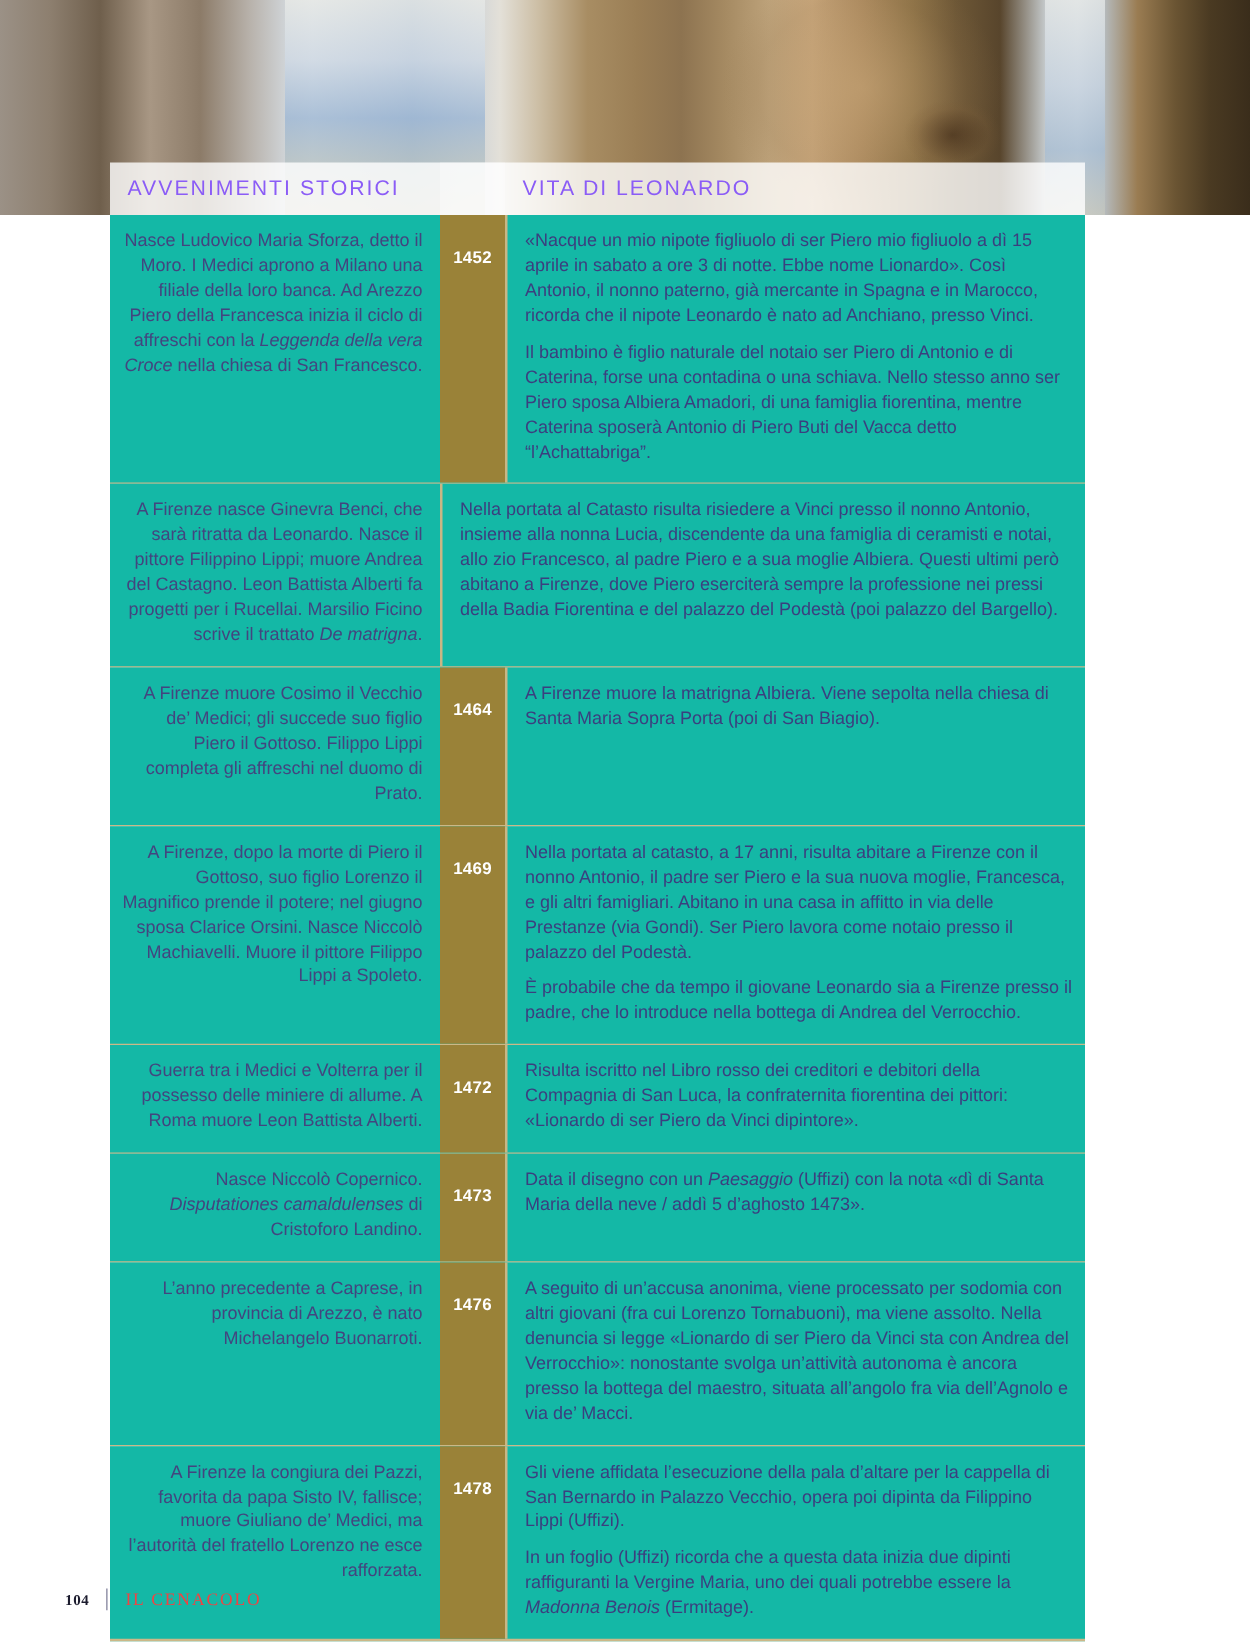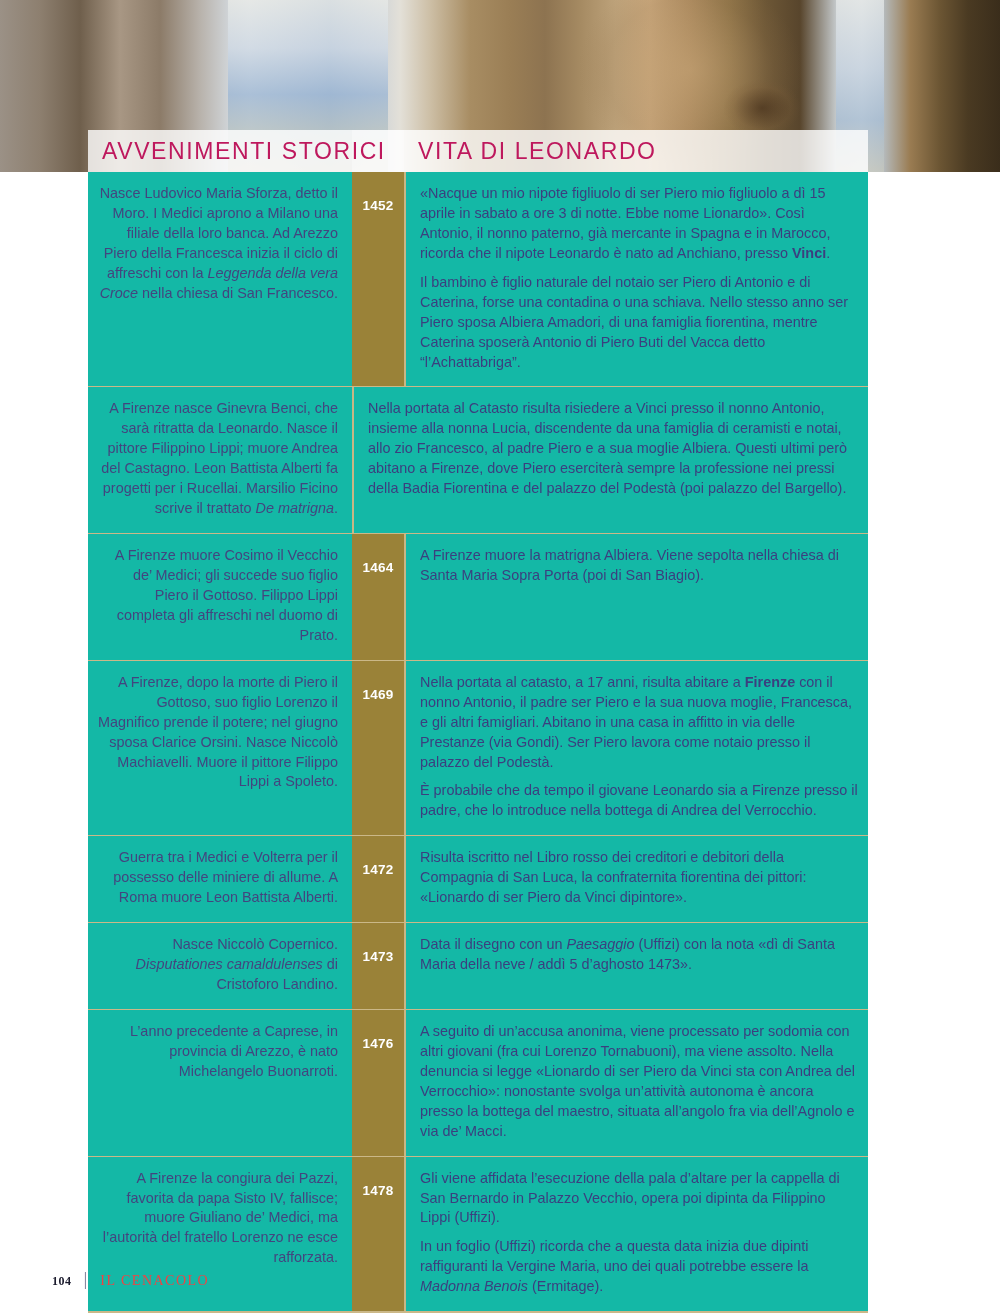--- a/index.html
+++ b/index.html
@@ -61,22 +61,22 @@
   .head-band {
     position:absolute; left:88px; top:130px; width:780px; height:42px;
     background:rgba(255,255,255,0.80);
   }
   .head-band .gap {
     position:absolute; left:264px; top:0; width:52px; height:42px;
     background:rgba(255,255,255,0.35);
   }
   .col-head {
     position:absolute; top:0; height:42px; line-height:42px;
-    color:#be185d;
-    font-size:23px; font-weight:400; letter-spacing:1.6px;
+    color:#8b5cf6;
+    font-size:17px; font-weight:400; letter-spacing:1.6px;
   }
   .col-head.left  { left:14px; }
   .col-head.right { left:330px;text-align:center; }
 
   
   .table {
     position:absolute; left:88px; top:172px; width:780px;
   }
   .row {
     display:flex;
@@ -109,21 +109,21 @@
 
   .cell-left p, .cell-right p {
     margin:0 0 9px 0;
     color:#3b3f7f;
     font-size:14.4px;
     line-height:1.385;
   }
   .cell-left p:last-child, .cell-right p:last-child { margin-bottom:0; }
   .cell-left p { color:#43457f; }
   em { font-style:italic; }
-  strong { font-weight:700; }
+  strong { font-weight:400; }
 
   
   .footer {
     position:absolute; left:52px; top:1268px;
     font-family:"Liberation Serif", serif;
     white-space:nowrap;
   }
   .footer .pg {
     color:#1c1c2e; font-size:12px; font-weight:700; letter-spacing:.5px;
   }

